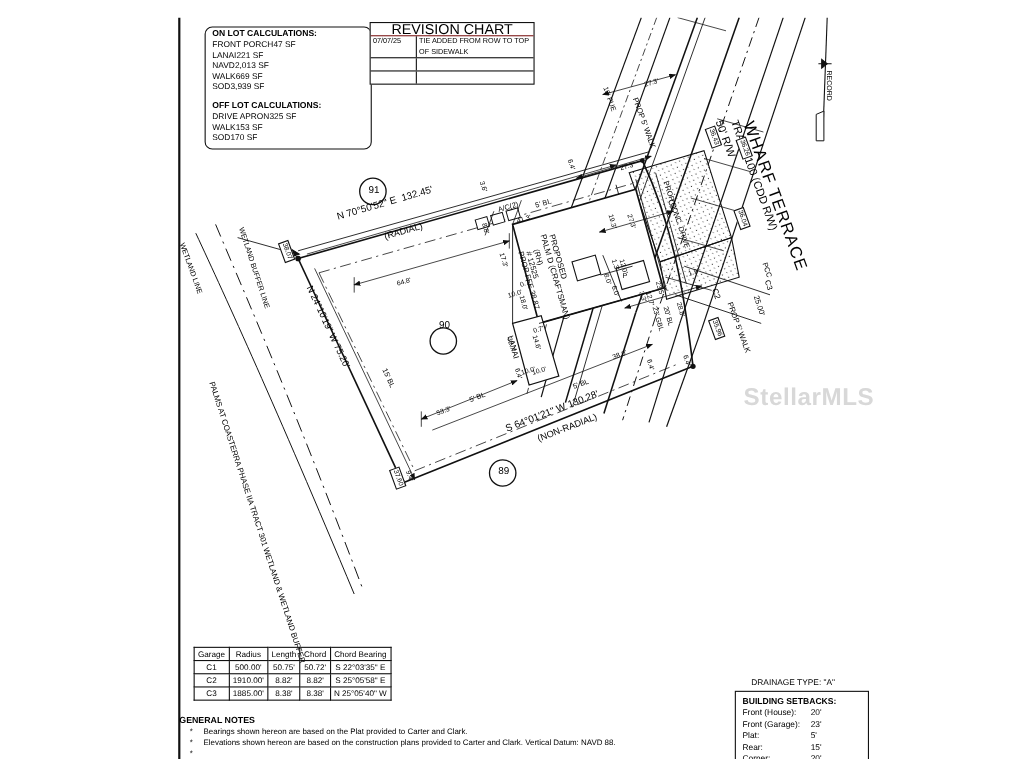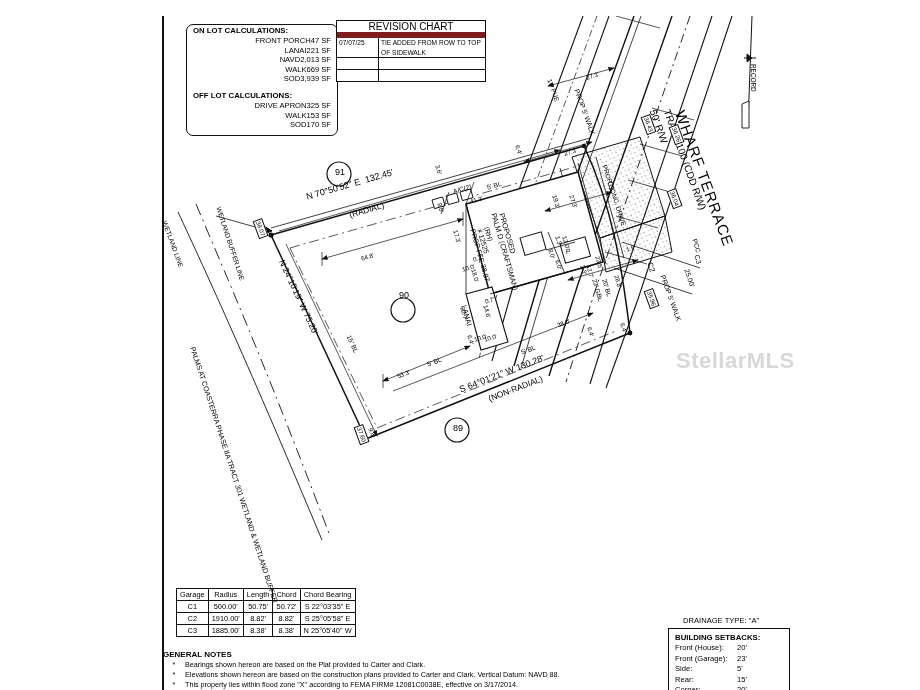--- a/index.html
+++ b/index.html
@@ -6,26 +6,26 @@
   body{width:920px;height:690px;position:relative;overflow:hidden;
        font-family:"Liberation Sans", sans-serif;color:#000;}
   #sheet{position:absolute;inset:0;width:920px;height:690px;margin-top:16px;}
   .abs{position:absolute;}
   svg{display:block;}
   
   .t{position:absolute;white-space:pre;font-family:"Liberation Sans",sans-serif;}
   
   #calcbox{left:186px;top:8px;width:150px;height:110px;border:1.4px solid #111;
            border-radius:7px;background:#fff;}
-  .calcrow{display:flex;justify-content:flex-end;font-size:7.6px;line-height:9.6px;padding:0 6px;}
+  .calcrow{display:flex;justify-content:flex-start;font-size:7.6px;line-height:9.6px;padding:0 6px;}
   .calcrow .v{text-align:right;}
   .calchdr{font-size:7.8px;font-weight:bold;padding:0 6px;line-height:11px;}
   
   #revbox{left:336px;top:4px;width:148px;border:1px solid #111;background:#fff;}
-  #revbox .rtitle{font-size:10px;text-align:center;border-bottom:6px solid #7f1d1d;line-height:11px;}
+  #revbox .rtitle{font-size:13px;text-align:center;border-bottom:1px solid #7f1d1d;line-height:11px;}
   #revbox .rrow{display:flex;border-bottom:1px solid #111;min-height:11px;}
   #revbox .rrow:last-child{border-bottom:none;}
   #revbox .rdate{width:42px;border-right:1px solid #111;font-size:6.6px;line-height:10px;padding-left:2px;box-sizing:border-box;}
   #revbox .rtxt{flex:1;font-size:6.6px;line-height:9.5px;padding:0 2px;box-sizing:border-box;}
   
   #curvetbl{left:176px;top:572px;border-collapse:collapse;}
   #curvetbl td,#curvetbl th{border:1px solid #111;font-size:7.4px;padding:0 3px;line-height:11px;
       font-weight:normal;text-align:center;}
   #curvetbl th{font-size:7.4px;}
   
@@ -388,40 +388,39 @@
     <div class="nrow">
         <span class="nb">*</span>
         <span>Bearings shown hereon are based on the Plat provided to Carter and Clark.</span>
       </div>
     <div class="nrow">
         <span class="nb">*</span>
         <span>Elevations shown hereon are based on the construction plans provided to Carter and Clark. Vertical Datum: NAVD 88.</span>
       </div>
     <div class="nrow">
         <span class="nb">*</span>
-        <span>This property lies within flood zone "X" according to FEMA FIRM# 12081C0038E, effective on 3/17/2014.</span>
       </div>
     <div class="nrow">
         <span class="nb">*</span>
       </div>
   </div>
 
   <div class="t" id="drain">DRAINAGE TYPE: "A"</div>
   <div class="abs" id="setbacks">
     <div class="stitle">BUILDING SETBACKS:</div>
     <div class="srow">
         <span class="sl">Front (House):</span>
         <span>20'</span>
       </div>
     <div class="srow">
         <span class="sl">Front (Garage):</span>
         <span>23'</span>
       </div>
     <div class="srow">
-        <span class="sl">Side:</span>
+        <span class="sl">Plat:</span>
         <span>5'</span>
       </div>
     <div class="srow">
         <span class="sl">Rear:</span>
         <span>15'</span>
       </div>
     <div class="srow">
         <span class="sl">Corner:</span>
         <span>20'</span>
       </div>

